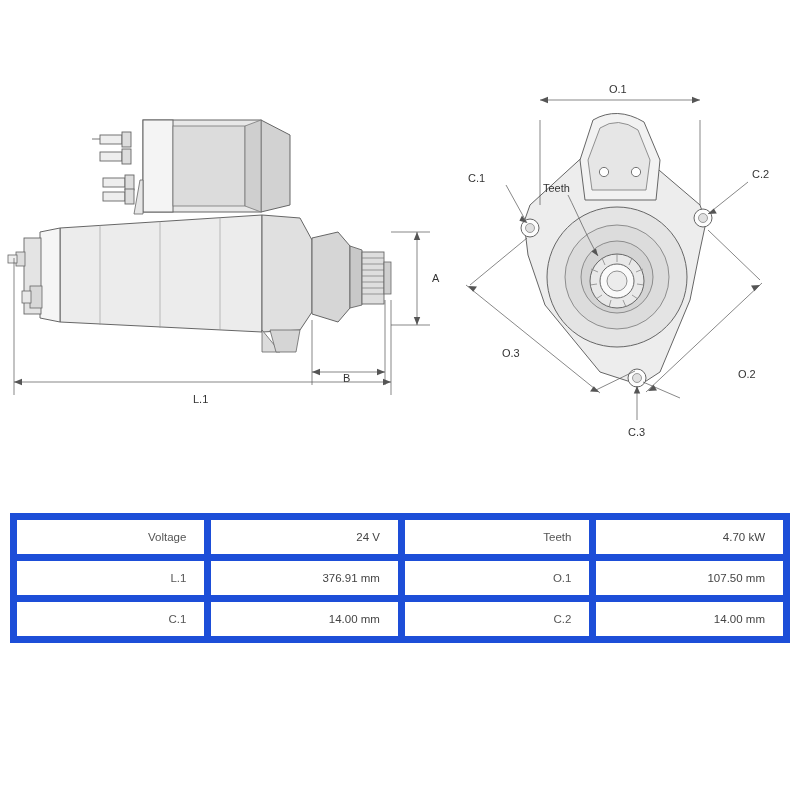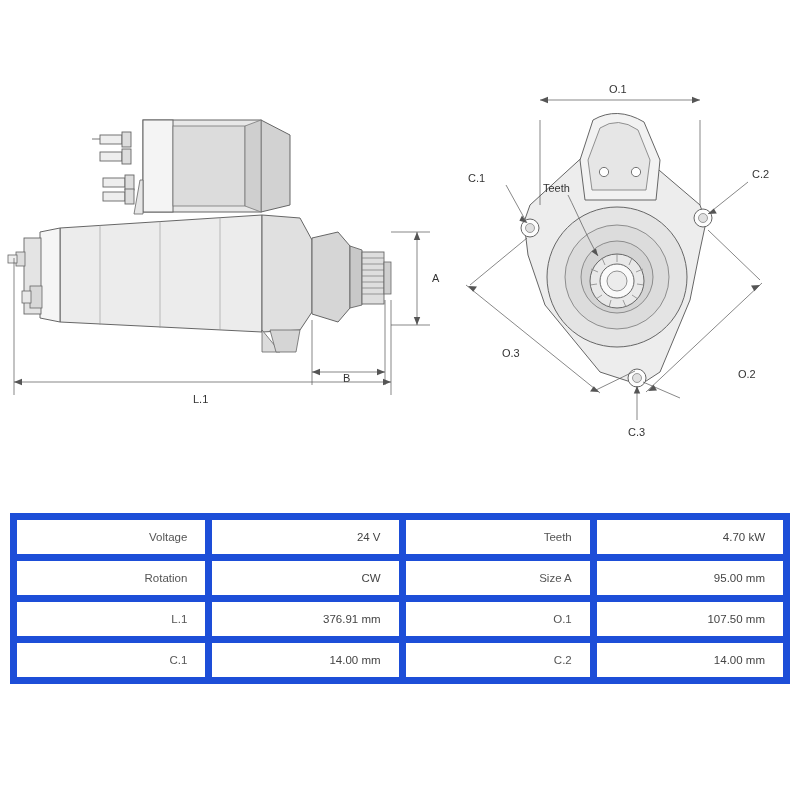--- a/index.html
+++ b/index.html
@@ -225,26 +225,20 @@
   <div class="spec-table-wrap">
     <table class="spec">
       <tbody>
         <tr>
           <td class="label">Voltage</td>
           <td class="value">24 V</td>
           <td class="label">Teeth</td>
           <td class="value">4.70 kW</td>
         </tr>
         <tr>
-          <td class="label">Rotation</td>
-          <td class="value">CW</td>
-          <td class="label">Size A</td>
-          <td class="value">95.00 mm</td>
-        </tr>
-        <tr>
           <td class="label">L.1</td>
           <td class="value">376.91 mm</td>
           <td class="label">O.1</td>
           <td class="value">107.50 mm</td>
         </tr>
         <tr>
           <td class="label">C.1</td>
           <td class="value">14.00 mm</td>
           <td class="label">C.2</td>
           <td class="value">14.00 mm</td>

